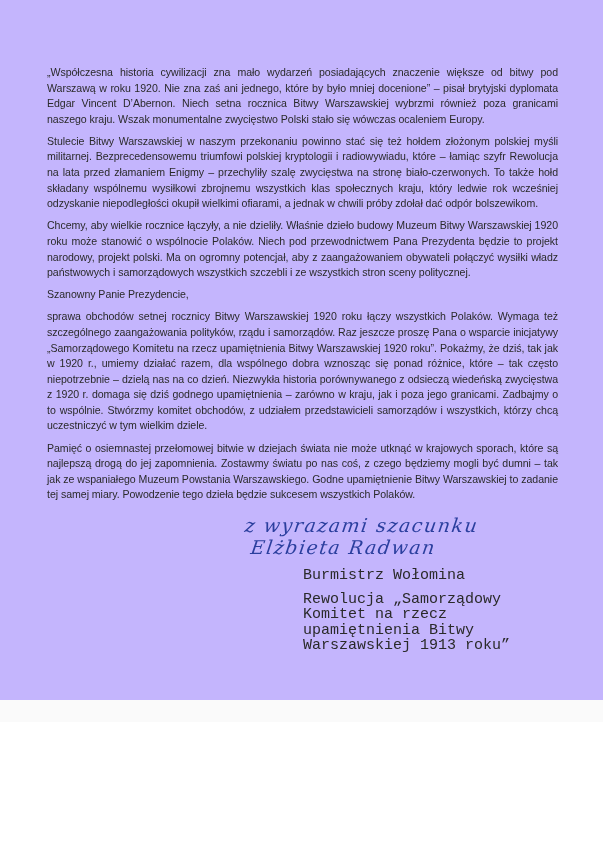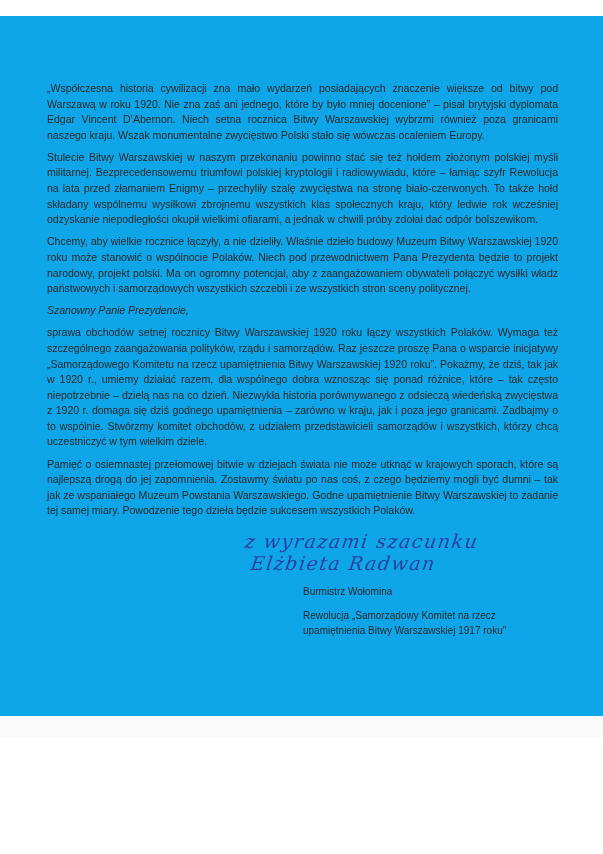--- a/index.html
+++ b/index.html
@@ -1,37 +1,37 @@
 <!DOCTYPE html>
 <html><head>
   <meta charset="utf-8">
   <style>
     html, body { margin: 0; padding: 0; }
     body {
       width: 603px; height: 854px; background: #ffffff; position: relative; overflow: hidden;
       font-family: "Liberation Sans", sans-serif; color: #2a2a2a;
     }
-    .page { position: absolute; left: 0; top: 16px; width: 603px; height: 722px; background: #0ea5e9; }
+    .page { position: absolute; left: 0; top: 0; width: 603px; height: 722px; background: #c4b5fd; }
     .body-text {
       position: absolute; left: 47px; top: 65px; width: 511px;
       font-size: 10.6px; line-height: 15.6px; letter-spacing: -0.05px;
     }
     .para { margin: 0 0 6.5px 0; text-align: justify; }
     .para b { font-weight: normal; }
-    .salutation { margin: 0 0 6.5px 0; font-style: italic; }
+    .salutation { margin: 0 0 6.5px 0; }
     .signature {
       position: absolute; left: 245px; top: 514px; width: 300px;
       font-family: "DejaVu Serif", serif; font-style: italic; color: #2b3f9e;
       font-size: 19px; line-height: 22px; letter-spacing: 1.5px;
     }
     .sig-line1 { margin-left: 0; transform: skewX(-8deg); }
     .sig-line2 { margin-left: 6px; transform: skewX(-8deg); }
     .closing {
       position: absolute; left: 303px; top: 568px; width: 260px;
-      font-size: 10px; line-height: 15.6px; color: #2a2a2a;
+      font-size: 15px; line-height: 15.6px; color: #2a2a2a; font-family: Liberation Mono, monospace;
     }
     .closing .title { margin-bottom: 8px; }
     .bottom-band { position: absolute; left: 0; bottom: 0; width: 603px; height: 22px; background: #fafafa; }
   </style>
 </head>
 <body>
 
 <div class="page">
   <div class="body-text">
     <p class="para">„Współczesna historia cywilizacji zna mało wydarzeń posiadających znaczenie większe od bitwy pod Warszawą w roku 1920. Nie zna zaś ani jednego, które by było mniej docenione” – pisał brytyjski dyplomata Edgar Vincent D’Abernon. Niech setna rocznica Bitwy Warszawskiej wybrzmi również poza granicami naszego kraju. Wszak monumentalne zwycięstwo Polski stało się wówczas ocaleniem Europy.</p>
@@ -43,17 +43,17 @@
   </div>
 
   <div class="signature">
     <div class="sig-line1">z wyrazami szacunku</div>
     <div class="sig-line2">Elżbieta Radwan</div>
   </div>
 
   <div class="closing">
     <div class="title">Burmistrz Wołomina</div>
     <div>Rewolucja „Samorządowy Komitet na rzecz</div>
-    <div>upamiętnienia Bitwy Warszawskiej 1917 roku”</div>
+    <div>upamiętnienia Bitwy Warszawskiej 1913 roku”</div>
   </div>
 
   <div class="bottom-band"></div>
 </div>
 
 </body></html>

